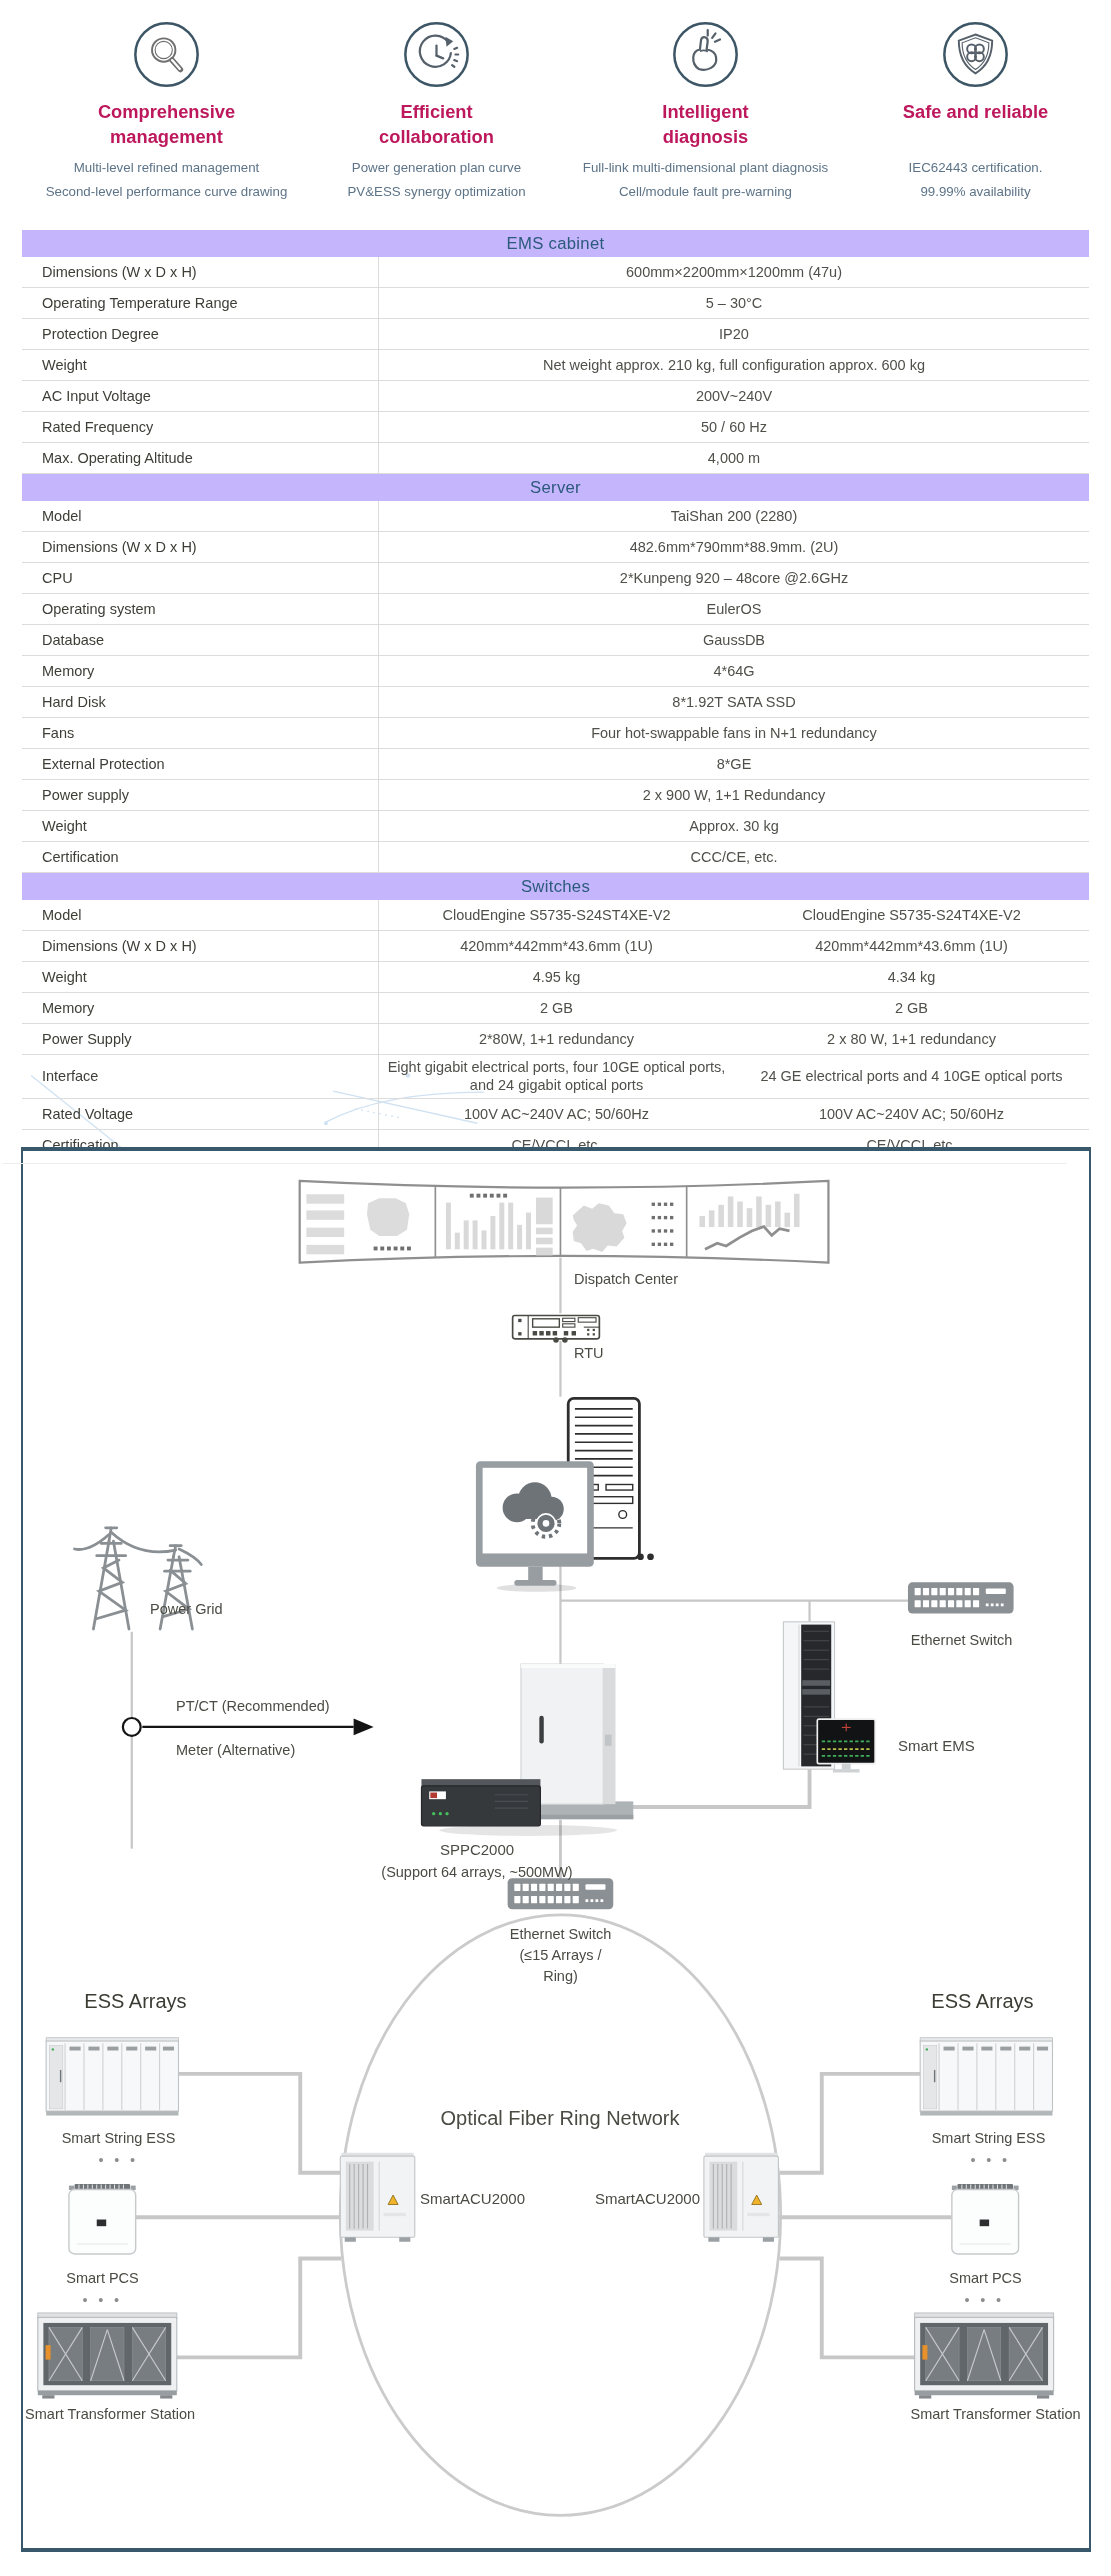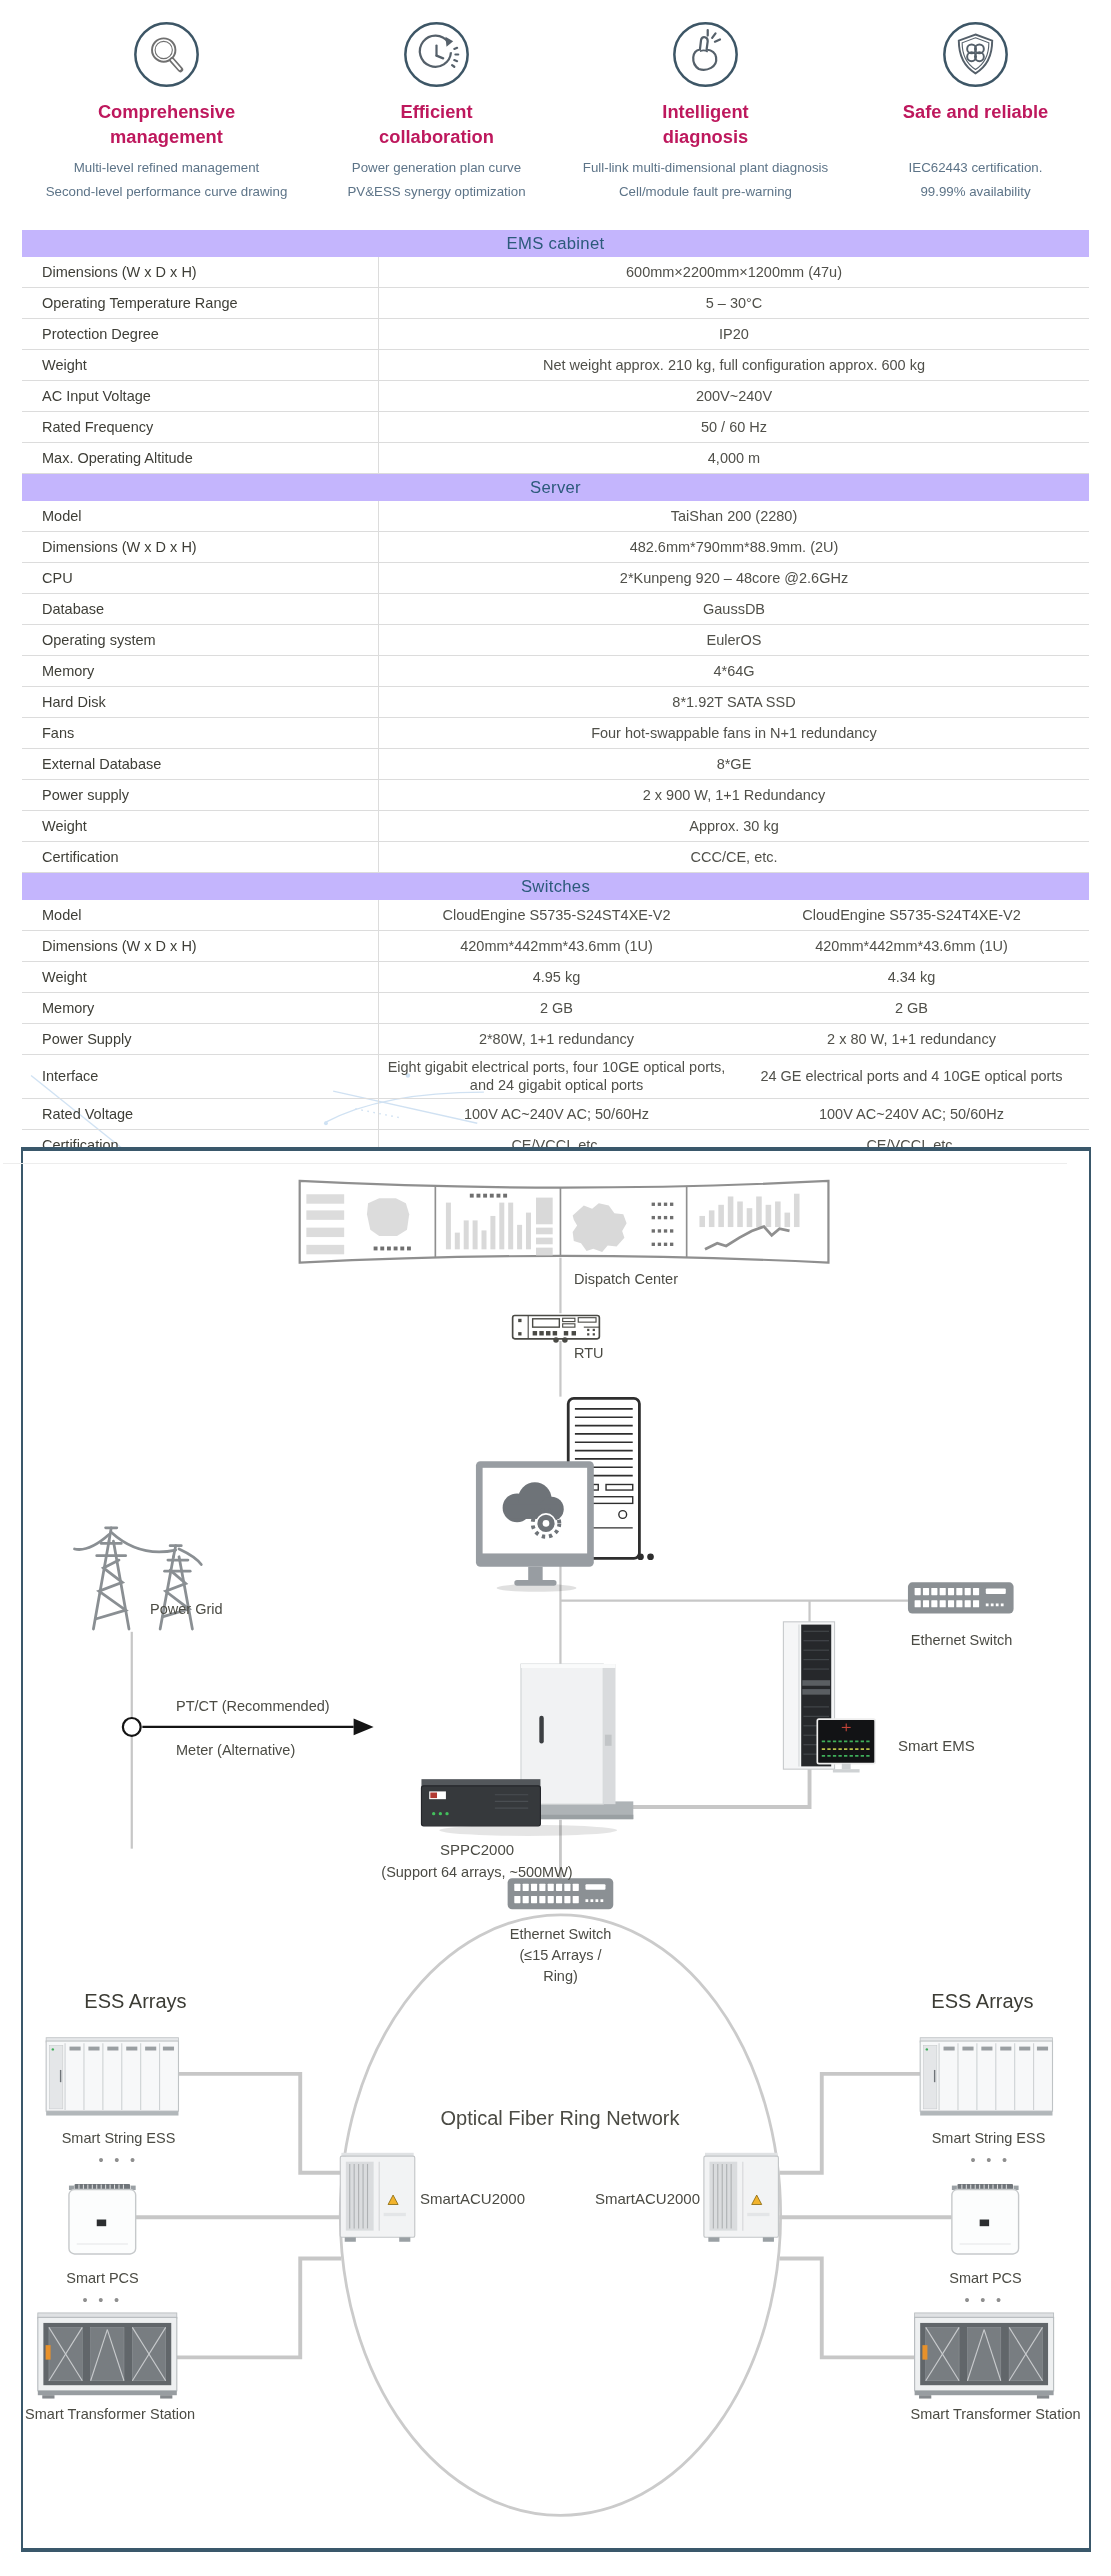--- a/index.html
+++ b/index.html
@@ -151,41 +151,41 @@
       </div>
     <div class="trow">
         <div class="c1">Dimensions (W x D x H)</div>
         <div class="cv">482.6mm*790mm*88.9mm. (2U)</div>
       </div>
     <div class="trow">
         <div class="c1">CPU</div>
         <div class="cv">2*Kunpeng 920 – 48core @2.6GHz</div>
       </div>
     <div class="trow">
+        <div class="c1">Operating system</div>
+        <div class="cv">EulerOS</div>
+      </div>
+    <div class="trow">
         <div class="c1">Database</div>
         <div class="cv">GaussDB</div>
       </div>
     <div class="trow">
-        <div class="c1">Operating system</div>
-        <div class="cv">EulerOS</div>
-      </div>
-    <div class="trow">
         <div class="c1">Memory</div>
         <div class="cv">4*64G</div>
       </div>
     <div class="trow">
         <div class="c1">Hard Disk</div>
         <div class="cv">8*1.92T SATA SSD</div>
       </div>
     <div class="trow">
         <div class="c1">Fans</div>
         <div class="cv">Four hot-swappable fans in N+1 redundancy</div>
       </div>
     <div class="trow">
-        <div class="c1">External Database</div>
+        <div class="c1">External Protection</div>
         <div class="cv">8*GE</div>
       </div>
     <div class="trow">
         <div class="c1">Power supply</div>
         <div class="cv">2 x 900 W, 1+1 Redundancy</div>
       </div>
     <div class="trow">
         <div class="c1">Weight</div>
         <div class="cv">Approx. 30 kg</div>
       </div>

